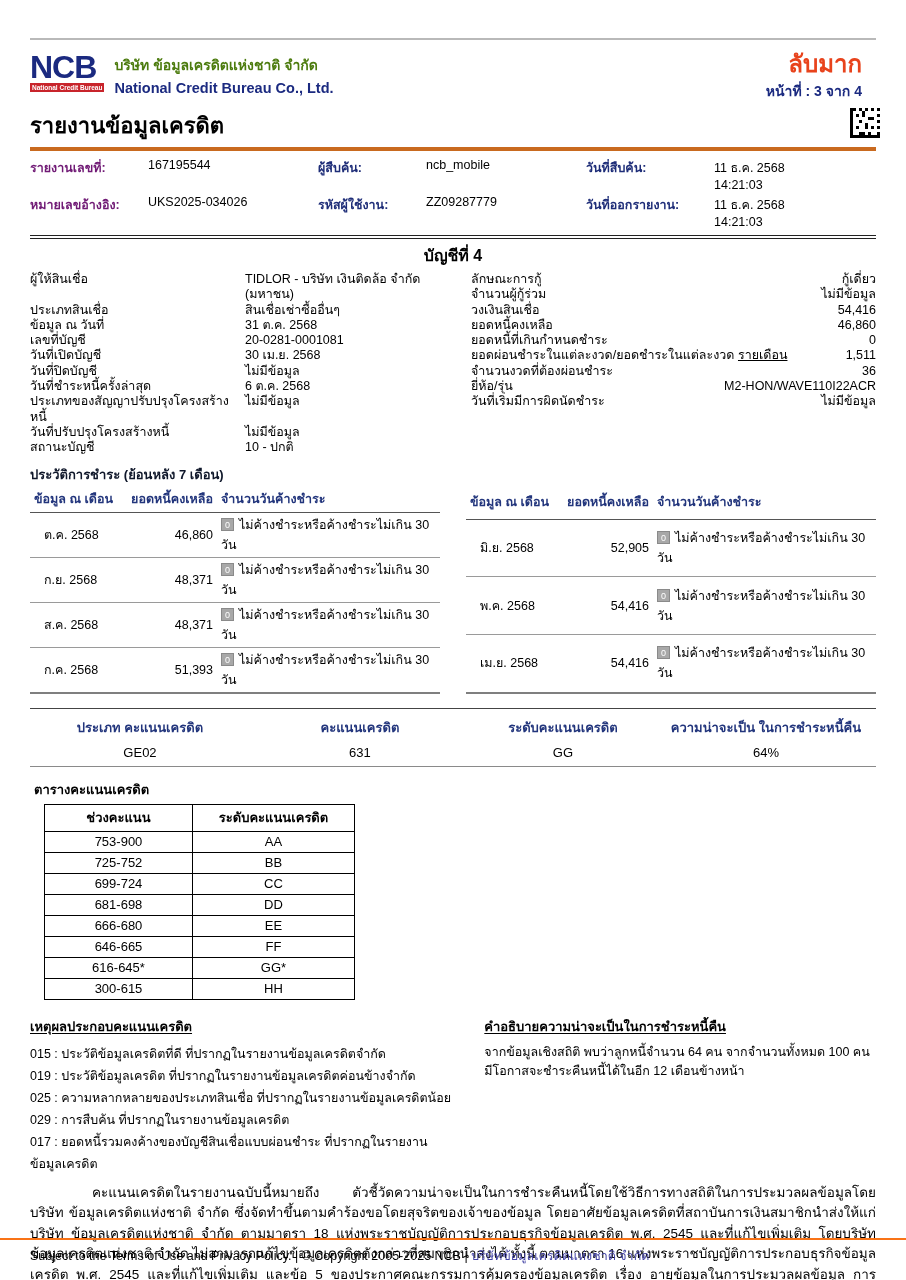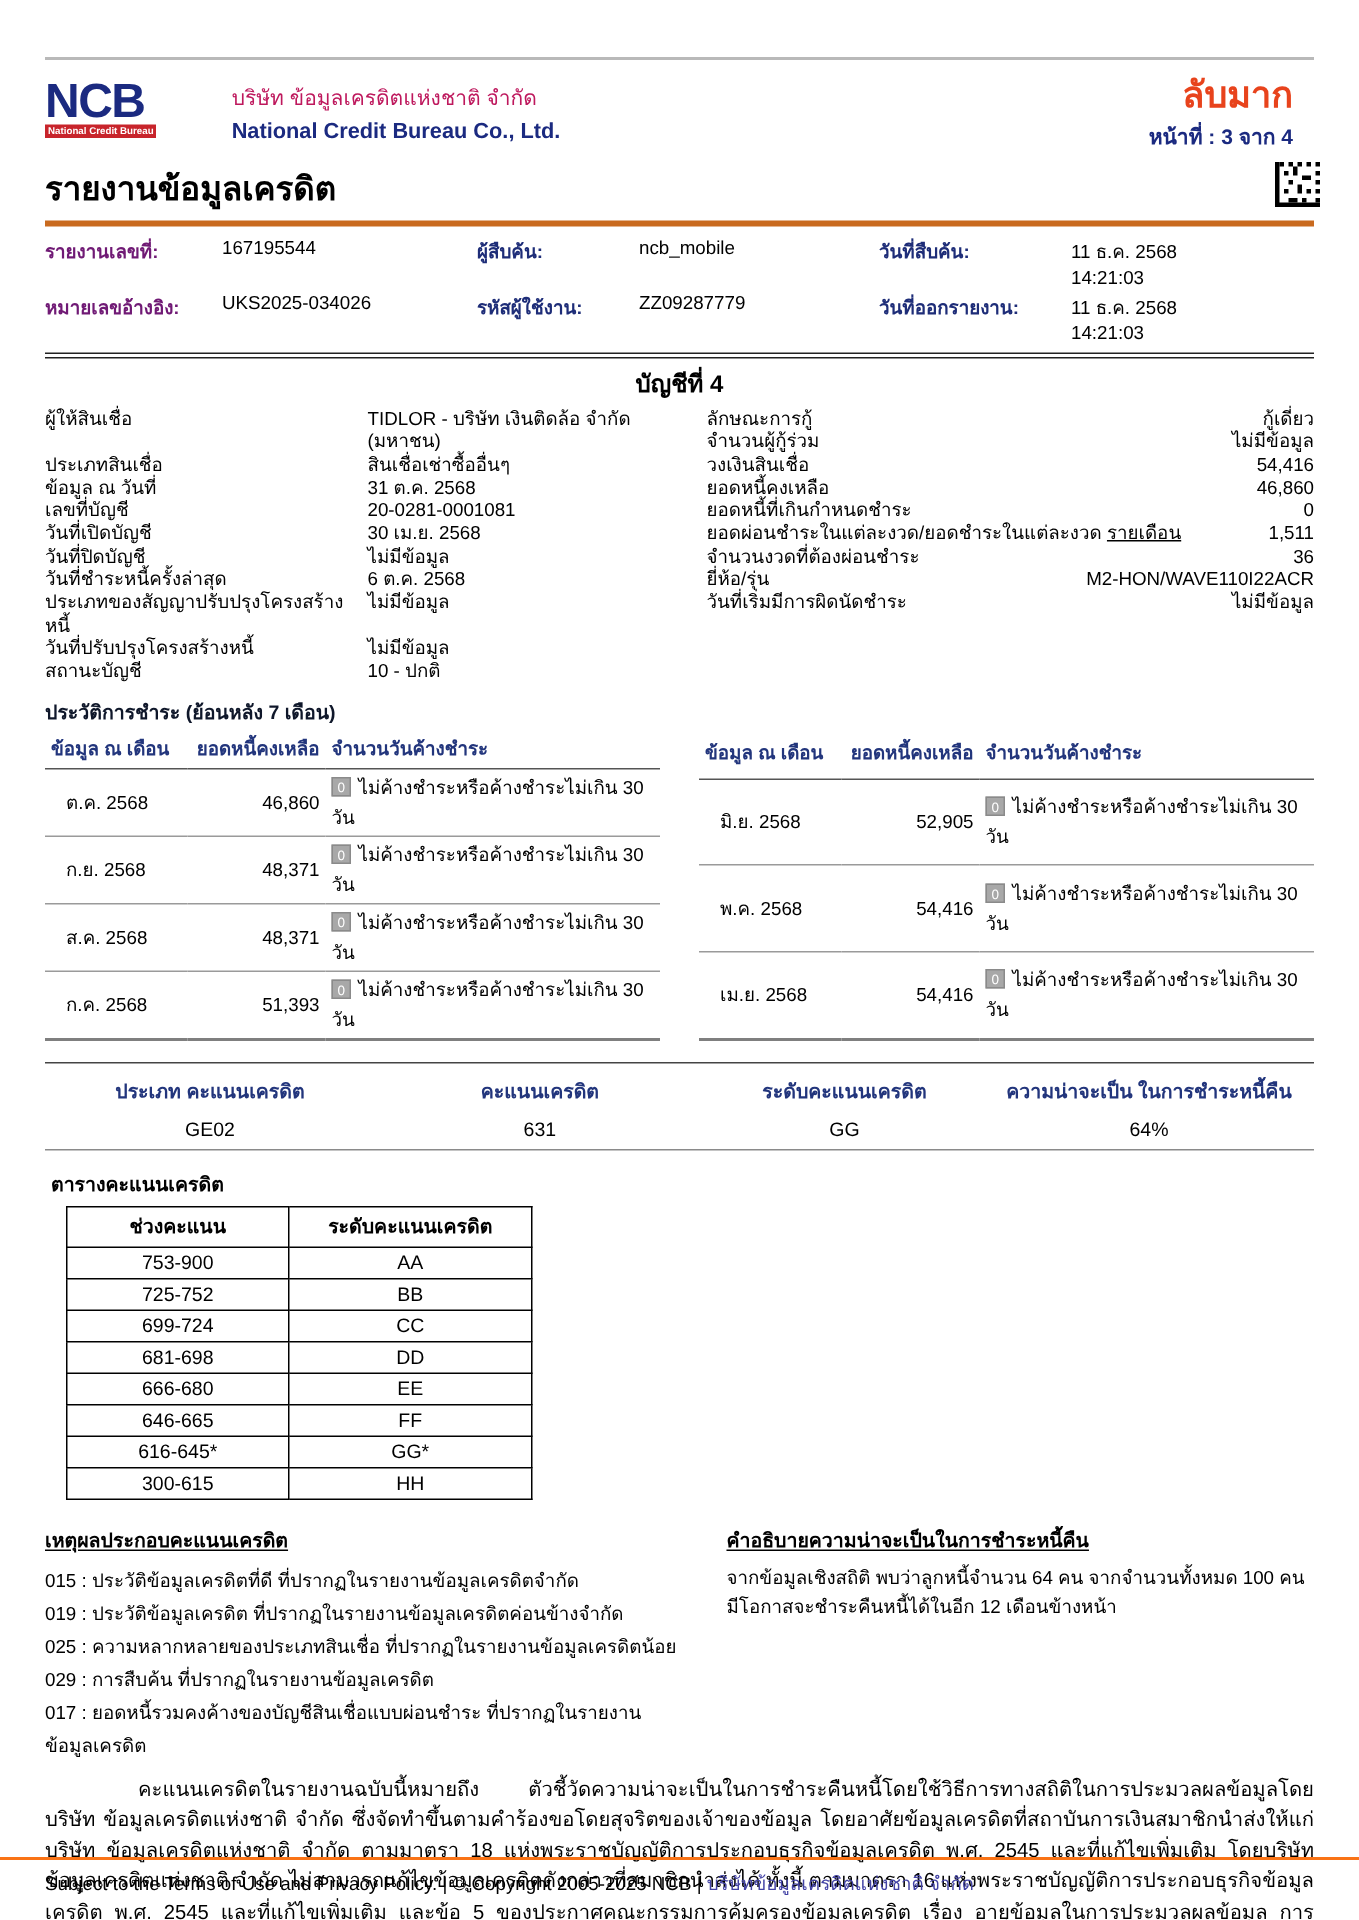--- a/index.html
+++ b/index.html
@@ -2,25 +2,25 @@
 <html><head>
 <meta charset="utf-8">
 <style>
   * { margin:0; padding:0; box-sizing:border-box; }
   body { background:#e8e8e8; font-family:"Liberation Sans","DejaVu Sans",sans-serif; }
   .page { position:relative; width:906px; height:1280px; background:#ffffff; margin:0 auto; overflow:hidden; color:#000; }
   .content { padding:0 30px; }
 
   .top-rule { border-top:2px solid #b9b9b9; margin-top:38px; }
 
-  .header-row { display:flex; align-items:flex-start; margin-top:12px;gap:40px; }
+  .header-row { display:flex; align-items:flex-start; margin-top:12px; }
   .logo { margin-right:10px; }
   .logo-ncb { color:#1b2a80; font-weight:bold; font-size:32px; line-height:30px; letter-spacing:-1px; }
   .logo-band { background:#c8242b; color:#fff; font-size:6.5px; font-weight:bold; text-align:center; padding:1px 2px; margin-top:1px; }
-  .company-th { color:#be185d; font-size:14px; font-weight:normal; margin-top:2px; }
+  .company-th { color:#4d7c0f; font-size:14px; font-weight:bold; margin-top:2px; }
   .company-en { color:#1b2a80; font-size:14.5px; font-weight:bold; margin-top:4px; }
   .header-right { margin-left:auto; text-align:right; padding-right:14px; }
   .confidential { color:#e8431c; font-size:24px; font-weight:bold; line-height:24px; }
   .page-no { color:#1b2a80; font-size:14px; font-weight:bold; margin-top:4px; }
 
   h1.report-title { font-size:22px; font-weight:bold; color:#000; margin-top:6px; margin-bottom:4px; }
   .orange-rule { height:4px; background:#c96a1f; }
 
   .barcode { position:absolute; right:26px; top:108px; }
 

